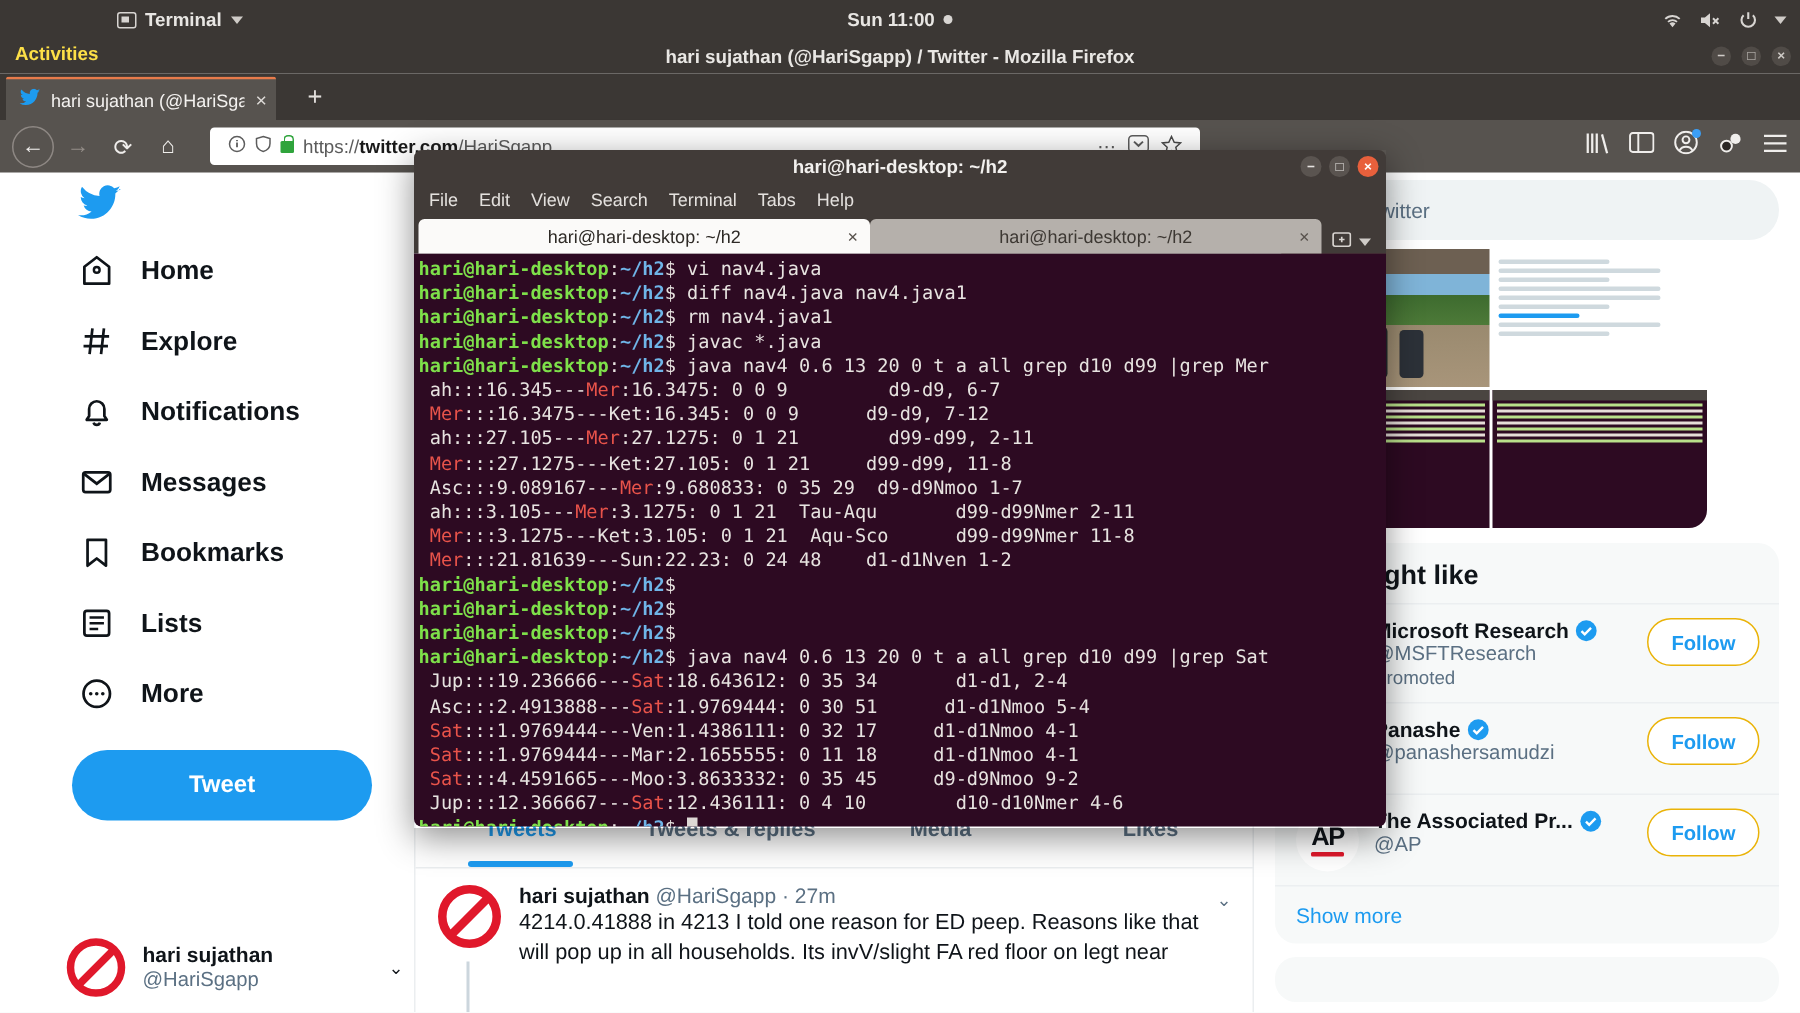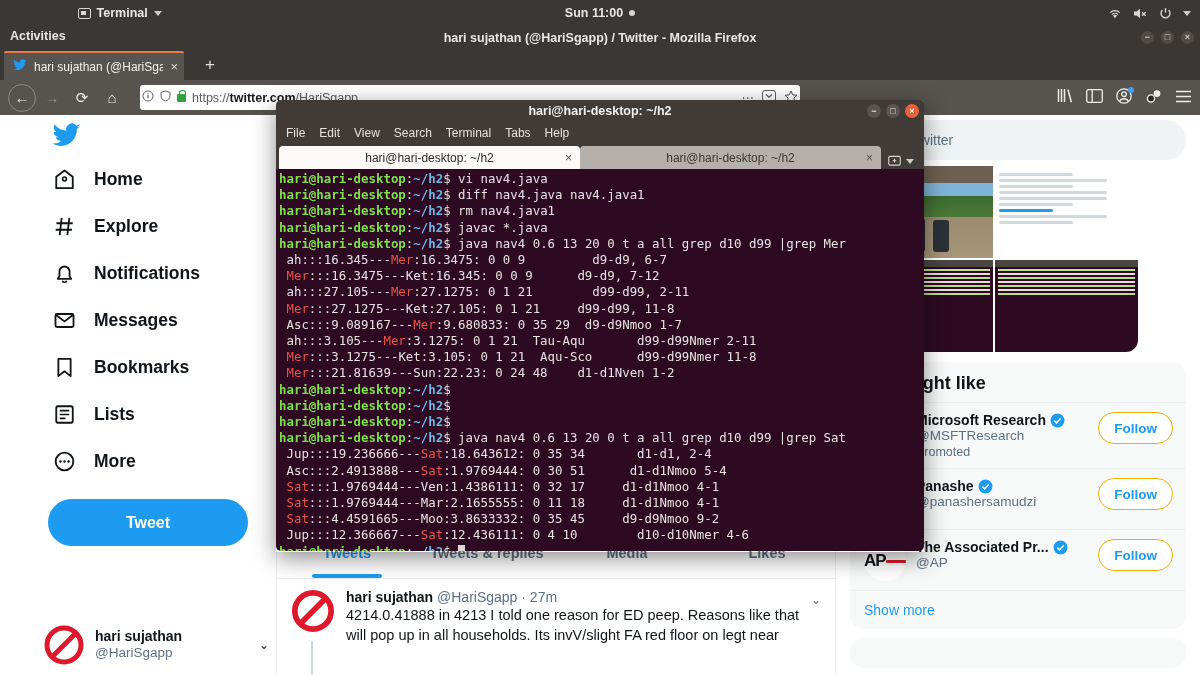--- a/index.html
+++ b/index.html
@@ -10,21 +10,21 @@
   }
   #screen { position: relative; width: 1200px; height: 675px; overflow: hidden; background:#ffffff; }
 
   
   .topbar {
     position:absolute; top:0; left:0; width:1200px; height:26px;
     background:#3b3734; color:#e8e6e3;
     display:flex; align-items:center; font-size:12.5px; font-weight:bold;
     z-index: 70;
   }
-  .tb-activities { padding:0 12px 0 10px; color:#e5e5e5;margin-top:45px; }
+  .tb-activities { padding:0 12px 0 10px; color:#fde047;margin-top:45px; }
   .tb-app { display:flex; align-items:center; gap:6px; }
   .tb-appicon {
     width:13px; height:11px; border:1.5px solid #d8d5d2; border-radius:2px;
     position:relative; display:inline-block;
   }
   .tb-appicon::after{ content:""; position:absolute; left:2px; top:2.5px; width:5px; height:4px; background:#d8d5d2; }
   .caret-down { width:0;height:0;border-left:4px solid transparent;border-right:4px solid transparent;border-top:5px solid #cfcbc7; display:inline-block; }
   .tb-clock { position:absolute; left:0; right:0; text-align:center; display:flex; justify-content:center; align-items:center; gap:6px; pointer-events:none;}
   .tb-dot { width:6px;height:6px;border-radius:50%; background:#d8d5d2; display:inline-block;}
   .tb-right { margin-left:auto; display:flex; align-items:center; gap:11px; padding-right:9px; }
@@ -57,21 +57,21 @@
 
   .ff-navbar {
     position:absolute; top:80px; left:0; width:1200px; height:35px;
     background:#57534f; display:flex; align-items:center; gap:2px; padding:0 8px; z-index:8;
   }
   .navbtn { width:28px;height:28px;display:flex;align-items:center;justify-content:center; color:#f0eeec; font-size:15px; border-radius:3px;}
   .navbtn.disabled { color:#948e89; }
   .navbtn.circled { border:1px solid #8e8884; border-radius:50%; }
   .urlbar {
     flex:1; height:25px; margin:0 6px 0 12px; background:#ffffff; border-radius:3px;
-    display:flex; align-items:center; gap:6px; padding:0 2px; font-size:12.5px; color:#3a3a3a;
+    display:flex; align-items:center; gap:6px; padding:0 12px; font-size:12.5px; color:#3a3a3a;
     position:relative; max-width:660px;
   }
   .urlbar .urltext { color:#5b5b5b; }
   .urlbar .urltext b { color:#1a1a1a; font-weight:bold; }
   .url-right { margin-left:auto; display:flex; align-items:center; gap:8px; color:#5d5d5d; }
   .lock { width:9px;height:8px; background:#2fa43c; border-radius:1px; position:relative; }
   .lock::before{content:"";position:absolute;left:2px;top:-4px;width:5px;height:5px;border:1.5px solid #2fa43c;border-bottom:none;border-radius:3px 3px 0 0;}
   .ff-toolicons { margin-left:auto; display:flex; align-items:center; gap:13px; padding-left:14px; color:#f0eeec; }
 
   
@@ -521,21 +521,21 @@
                     <path d="M4.6 8.2 6.9 10.5 11.4 5.9" stroke="#fff" stroke-width="1.7" fill="none"></path>
                   </svg>
               </span>
             </div>
             <div class="fc-handle">@panashersamudzi</div>
           </div>
           <div class="follow-btn">Follow</div>
         </div>
 
         <div class="fc-row">
-          <span class="fc-avatar" style="background:#fff;">
+          <span class="fc-avatar" style="background:#fff;flex-direction:column;">
             <span style="font-size:17px;font-weight:bold;color:#0f1419;letter-spacing:-1px;line-height:1;">AP</span>
             <span style="display:block;width:22px;height:3px;background:#e0182b;margin-top:2px;border-radius:1px;"></span>
           </span>
           <div class="fc-info">
             <div class="fc-name">
               <span>The Associated Pr...</span>
               <span class="verified">
                 <svg width="15" height="15" viewBox="0 0 16 16">
                     <circle cx="8" cy="8" r="7.4" fill="#1d9bf0"></circle>
                     <path d="M4.6 8.2 6.9 10.5 11.4 5.9" stroke="#fff" stroke-width="1.7" fill="none"></path>

